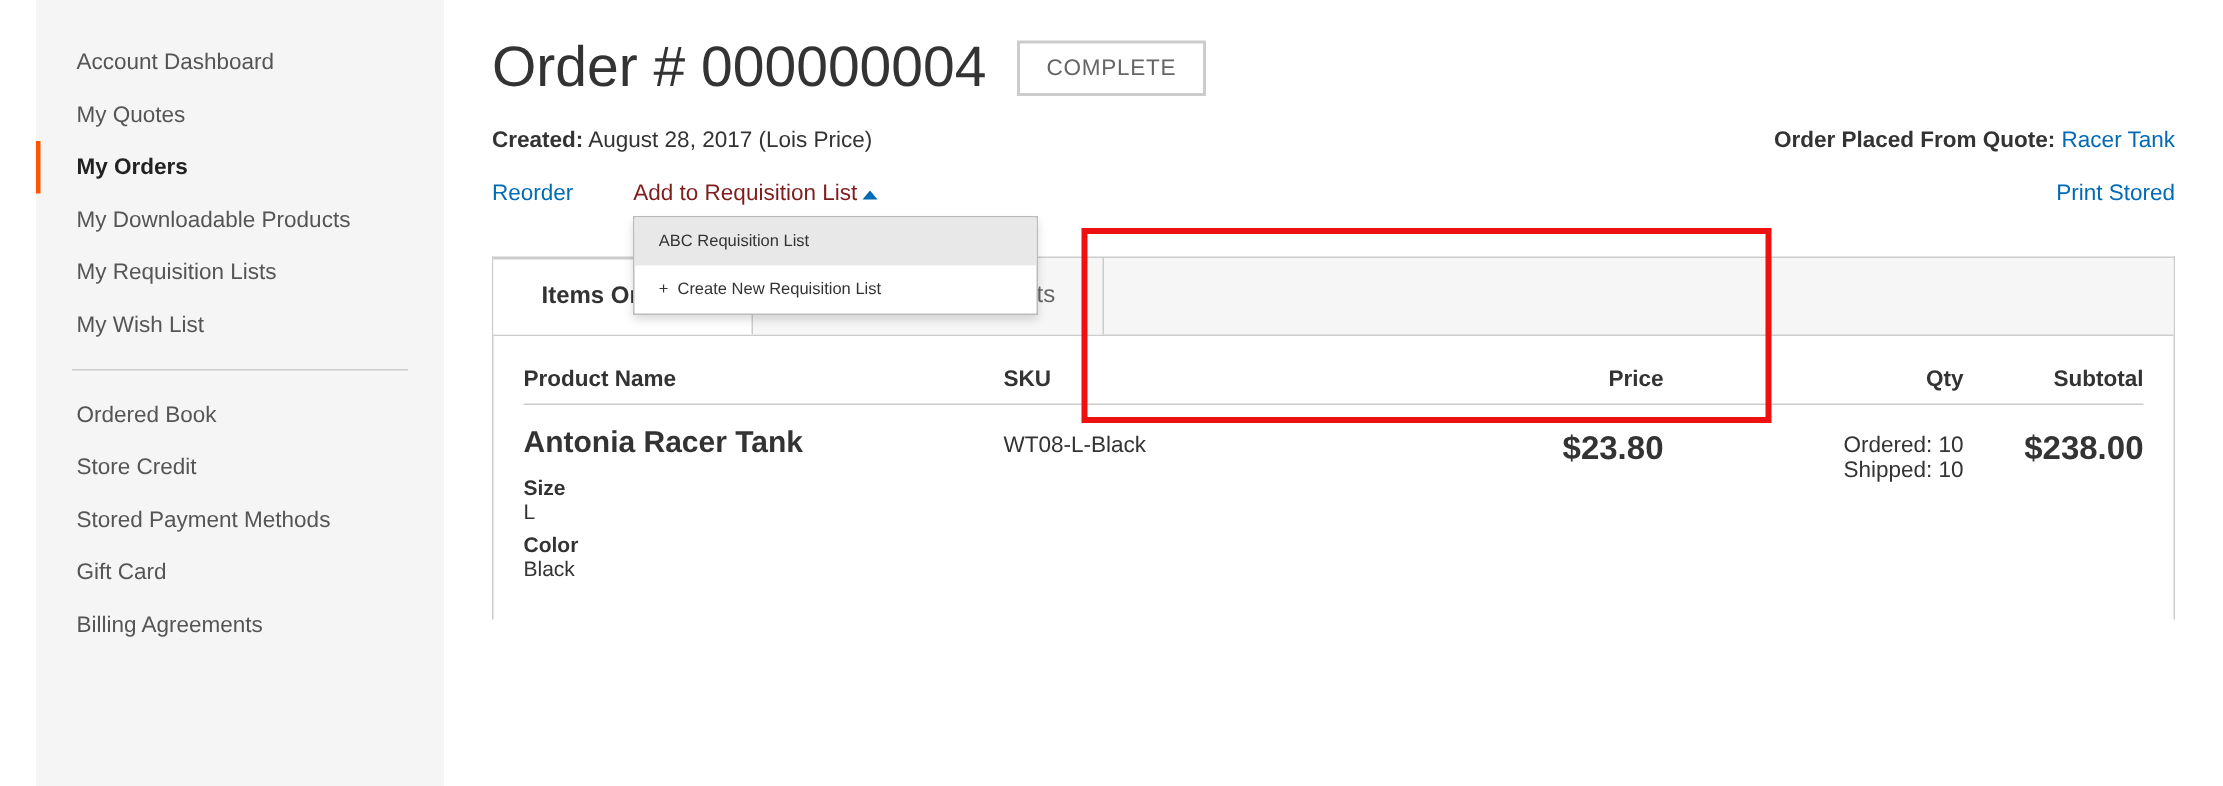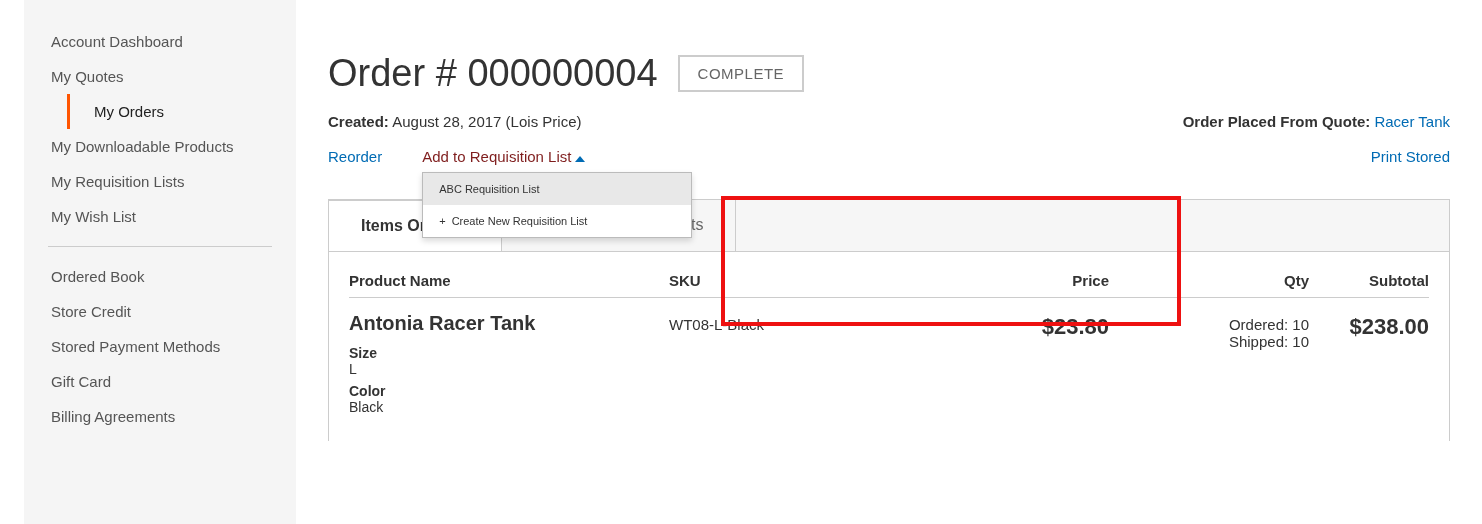--- a/index.html
+++ b/index.html
@@ -19,35 +19,33 @@
       margin-left: 24px;
     }
     .sidebar-item {
       padding: 9px 24px;
       font-size: 15px;
       color: #555;
       cursor: pointer;
       border-left: 3px solid transparent;
     }
     .sidebar-item.active {
-      font-weight: 400;
+      font-weight: 700;
       color: #222;
       border-left: 3px solid #ff5501;
-      margin-left: 43px;
     }
     .sidebar-divider {
       height: 1px;
       background: #ccc;
       margin: 12px 24px;
     }
     .main {
       flex: 1;
-      padding: 8px 32px;
+      padding: 24px 32px;
       position: relative;
-      margin-top: 44px;
     }
     .order-header {
       display: flex;
       align-items: center;
       gap: 20px;
       margin-bottom: 18px;
     }
     .order-title {
       font-size: 38px;
       font-weight: 300;

